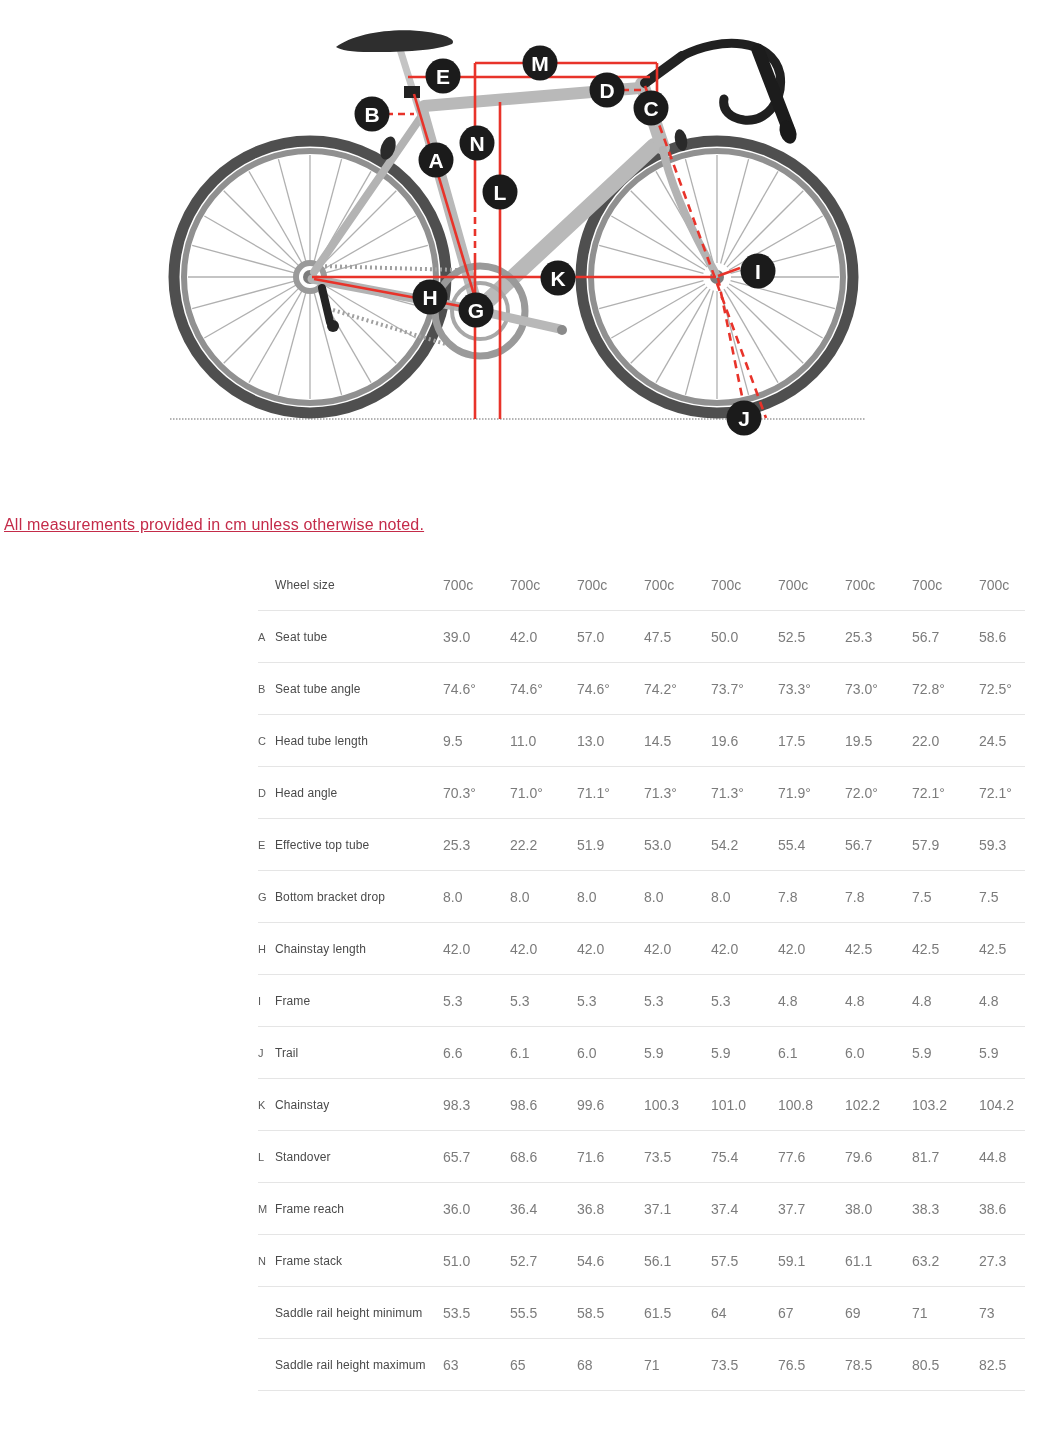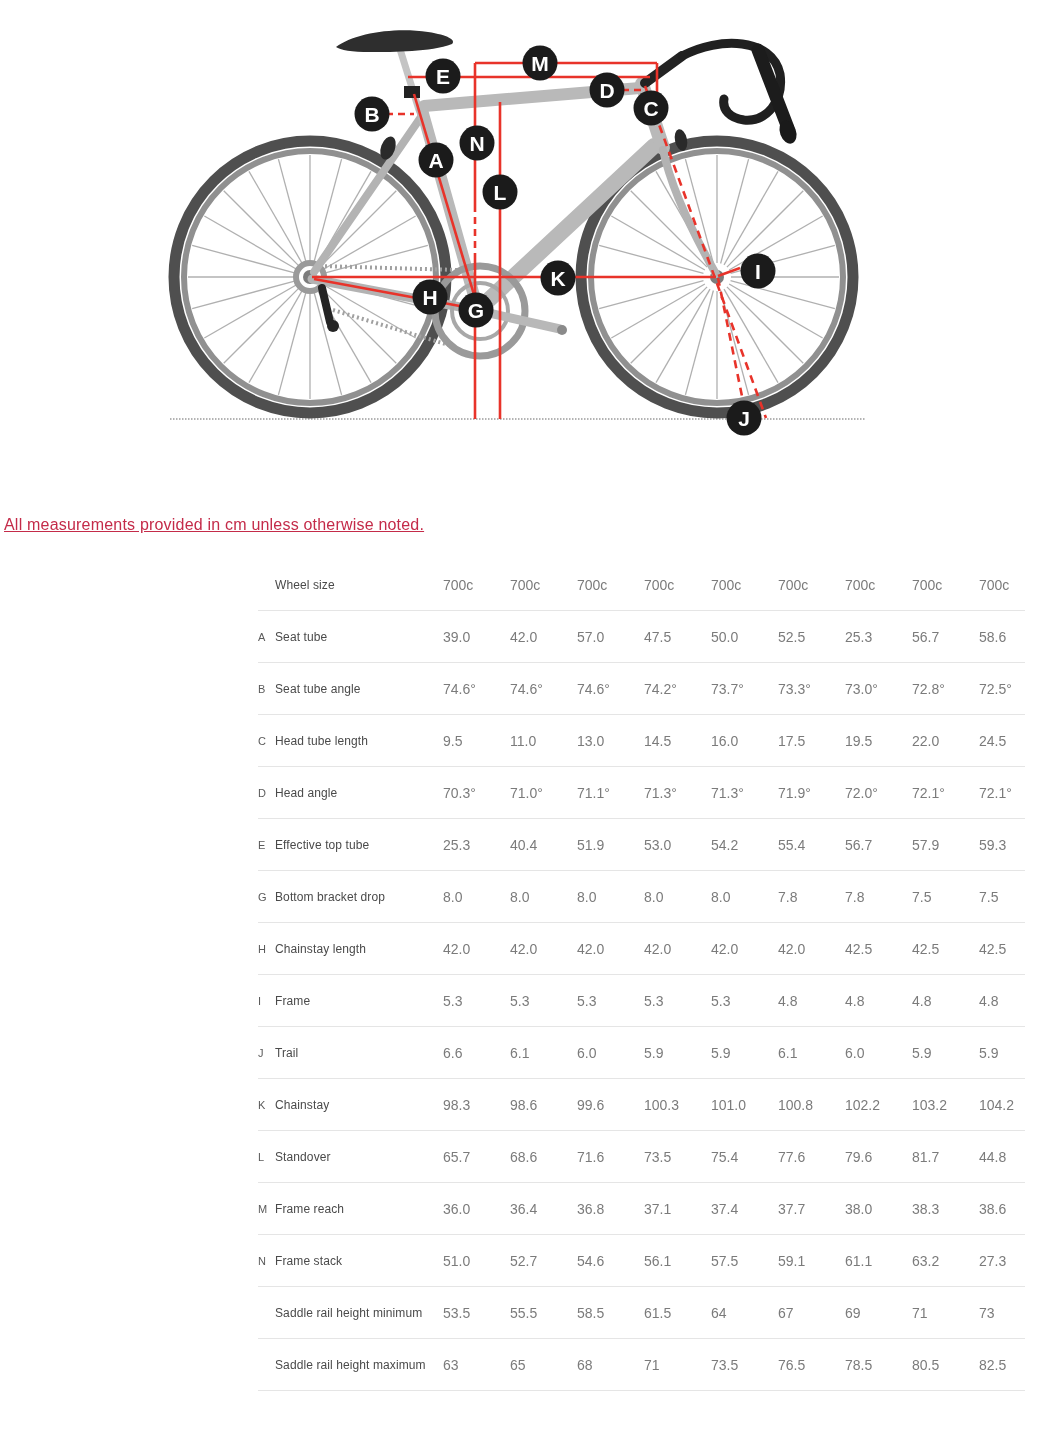--- a/index.html
+++ b/index.html
@@ -225,21 +225,21 @@
       <div class="cell val">72.8°</div>
       <div class="cell val">72.5°</div>
     </div>
     <div class="trow">
     <div class="cell letter">C</div>
     <div class="cell label">Head tube length</div>
   <div class="cell val">9.5</div>
       <div class="cell val">11.0</div>
       <div class="cell val">13.0</div>
       <div class="cell val">14.5</div>
-      <div class="cell val">16.0</div>
+      <div class="cell val">19.6</div>
       <div class="cell val">17.5</div>
       <div class="cell val">19.5</div>
       <div class="cell val">22.0</div>
       <div class="cell val">24.5</div>
     </div>
     <div class="trow">
     <div class="cell letter">D</div>
     <div class="cell label">Head angle</div>
   <div class="cell val">70.3°</div>
       <div class="cell val">71.0°</div>
@@ -248,21 +248,21 @@
       <div class="cell val">71.3°</div>
       <div class="cell val">71.9°</div>
       <div class="cell val">72.0°</div>
       <div class="cell val">72.1°</div>
       <div class="cell val">72.1°</div>
     </div>
     <div class="trow">
     <div class="cell letter">E</div>
     <div class="cell label">Effective top tube</div>
   <div class="cell val">25.3</div>
-      <div class="cell val">40.4</div>
+      <div class="cell val">22.2</div>
       <div class="cell val">51.9</div>
       <div class="cell val">53.0</div>
       <div class="cell val">54.2</div>
       <div class="cell val">55.4</div>
       <div class="cell val">56.7</div>
       <div class="cell val">57.9</div>
       <div class="cell val">59.3</div>
     </div>
     <div class="trow">
     <div class="cell letter">G</div>

